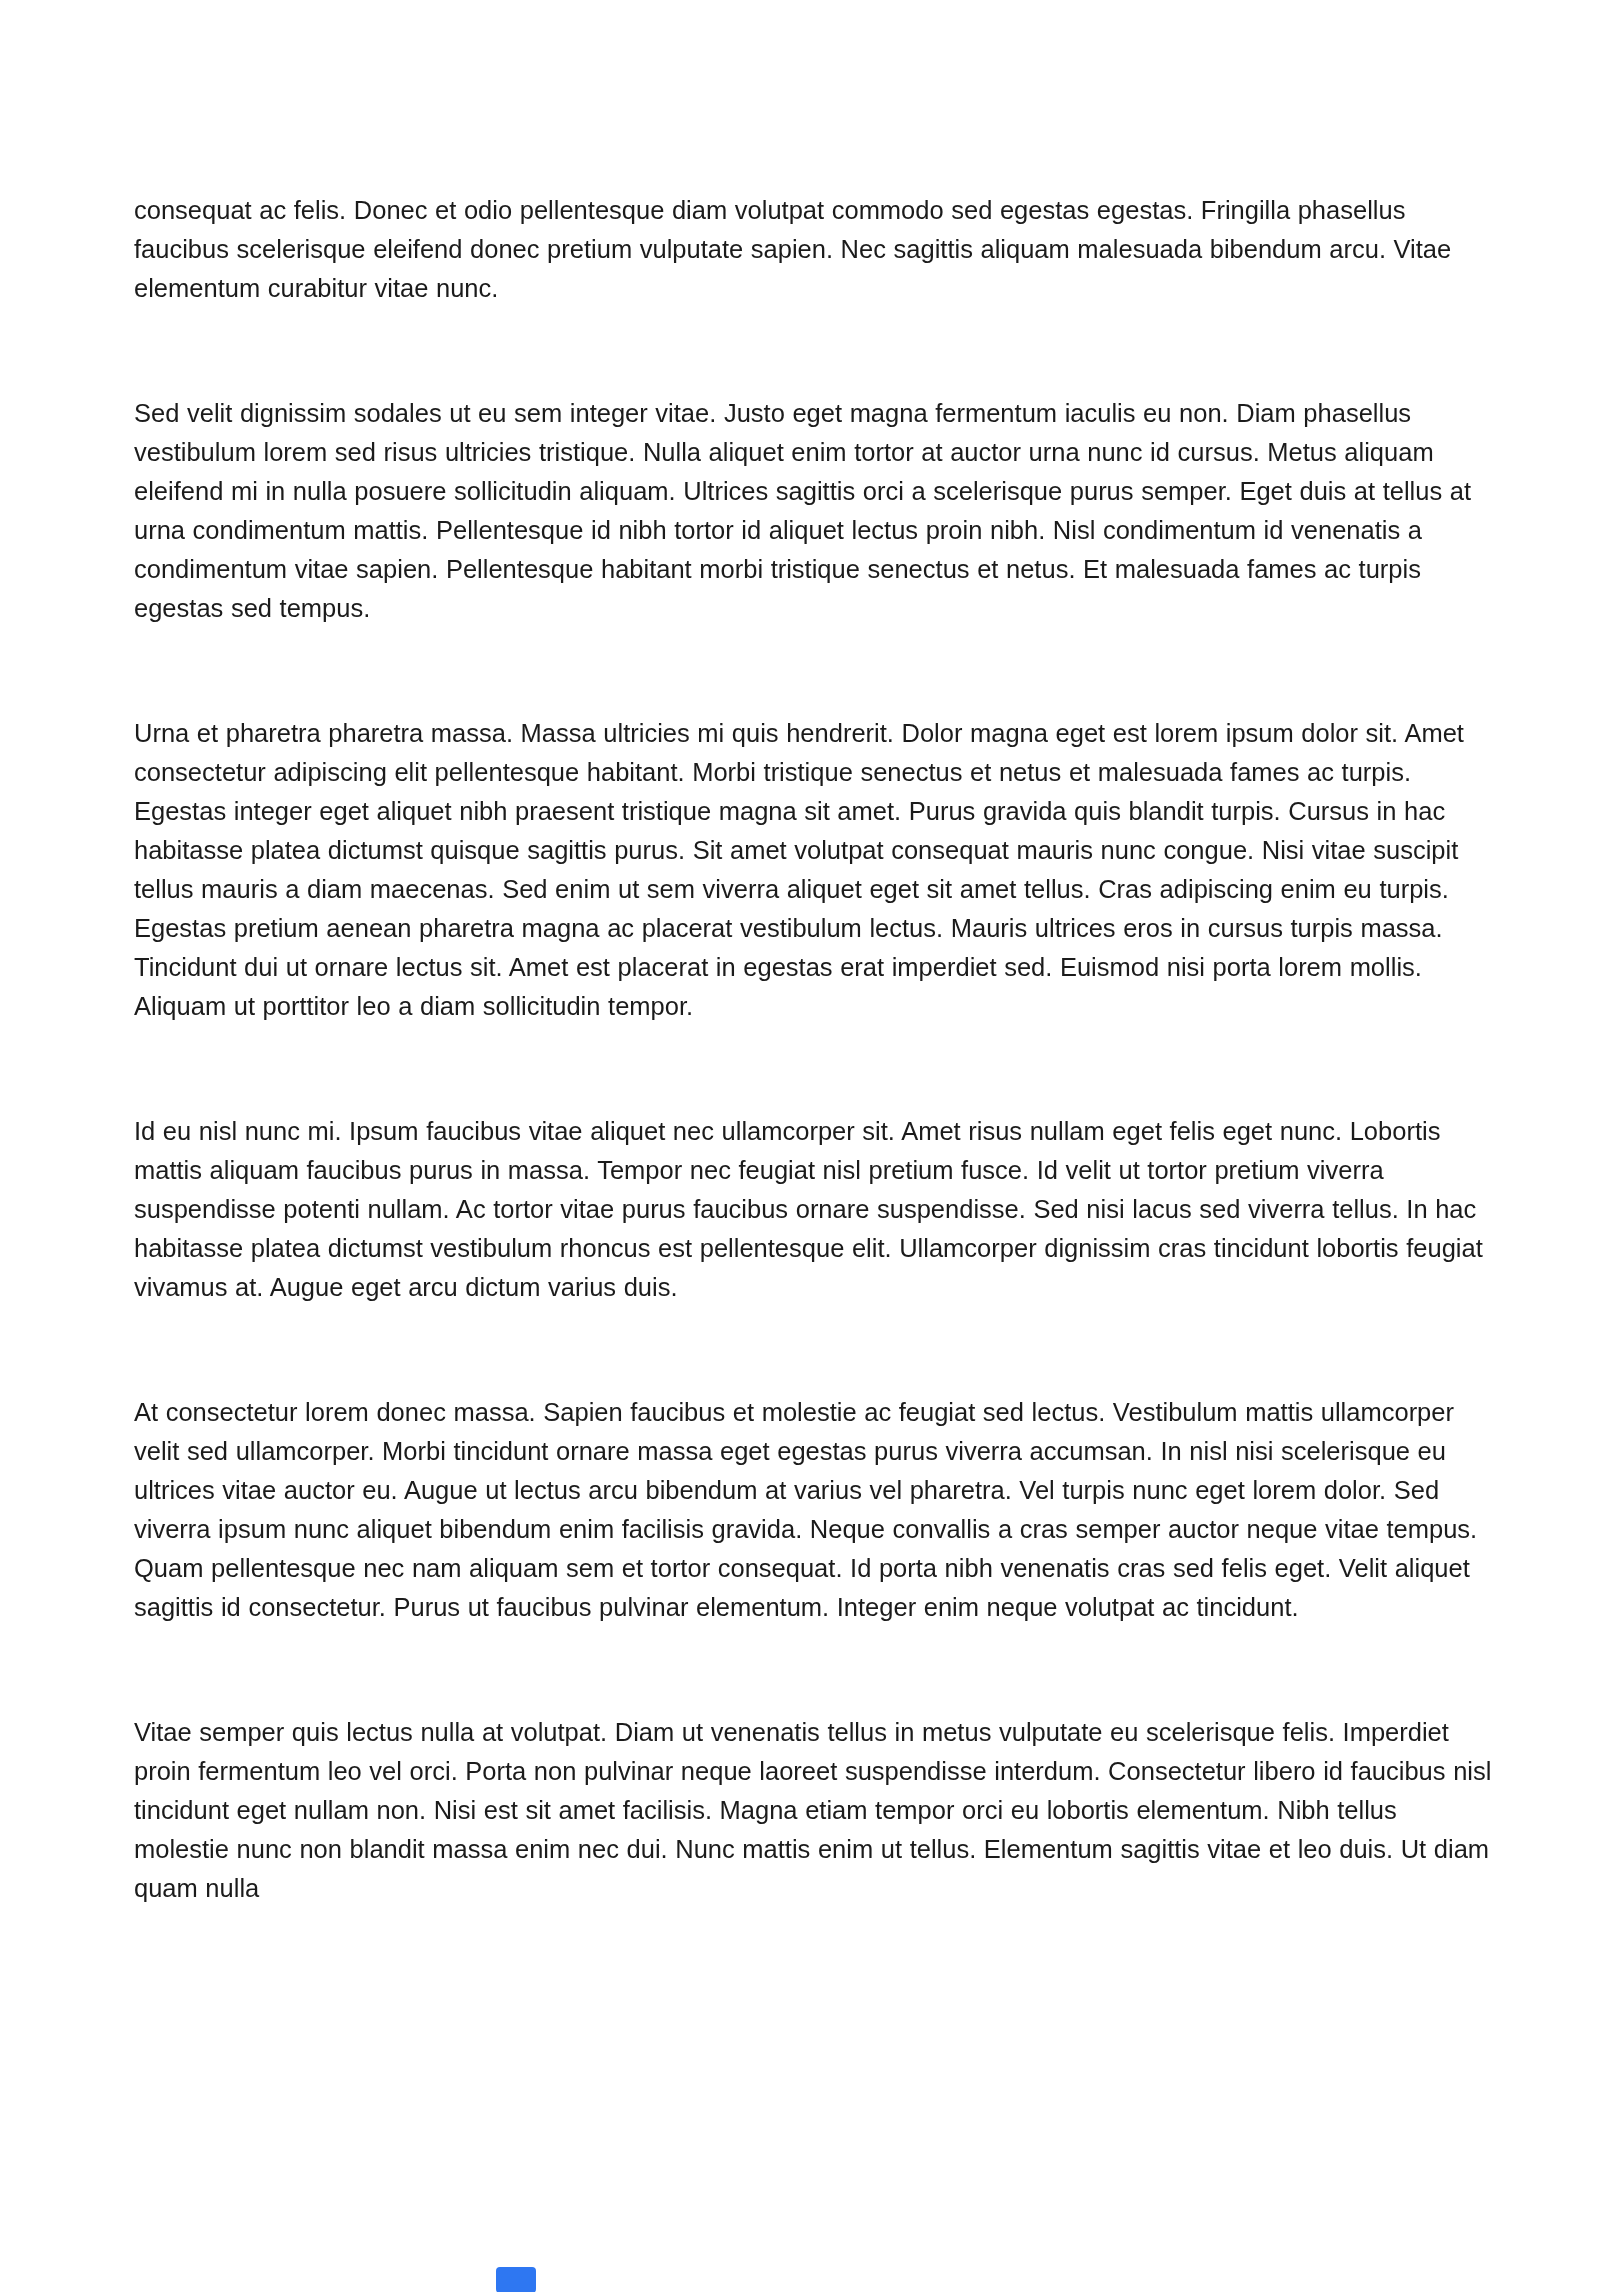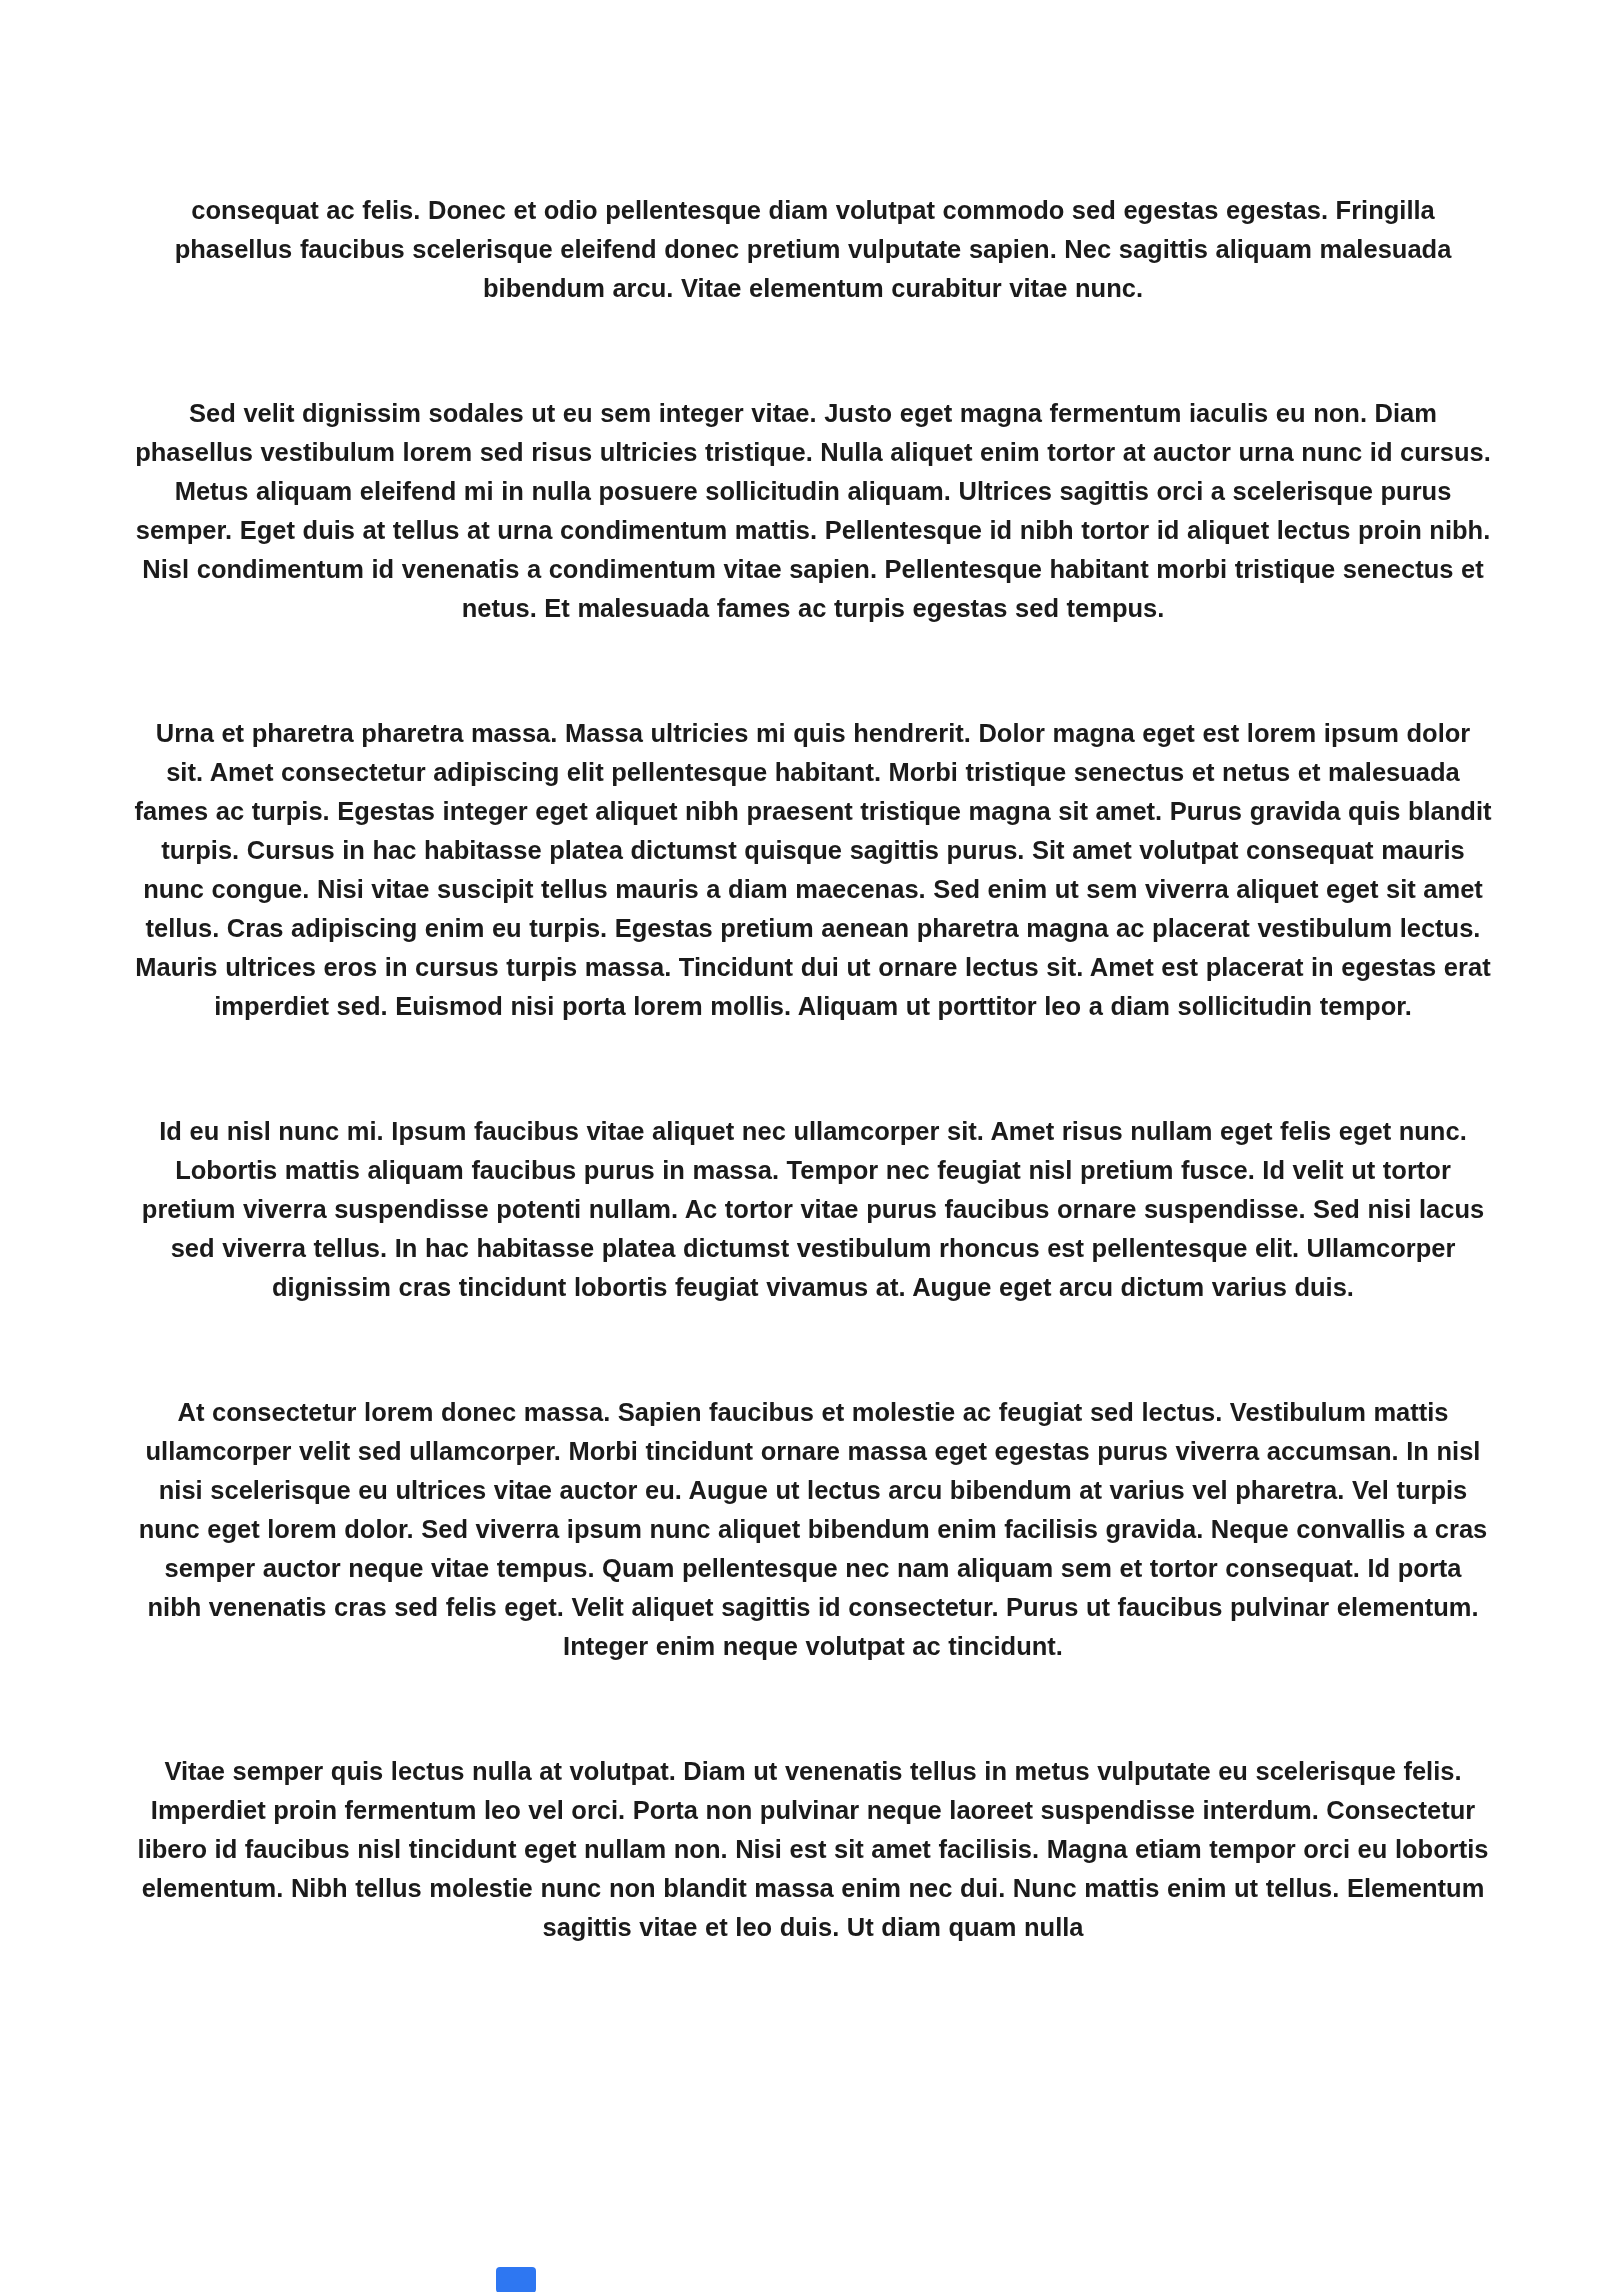--- a/index.html
+++ b/index.html
@@ -25,22 +25,21 @@
     top: 191px;
     width: 1358px;
   }
   .text-column p {
     margin: 0 0 86px 0;
     font-size: 25.5px;
     line-height: 39px;
     color: #1b1b1b;
     letter-spacing: 0px;
     word-spacing: 0.5px;
-    text-align: center;
-    font-weight: bold;
+    text-align: left;
   }
   .cursor-flag {
     position: absolute;
     left: 496px;
     top: 2267px;
     width: 40px;
     height: 25.5px;
     border-radius: 3.9px;
     background: #2e77f2;
   }

